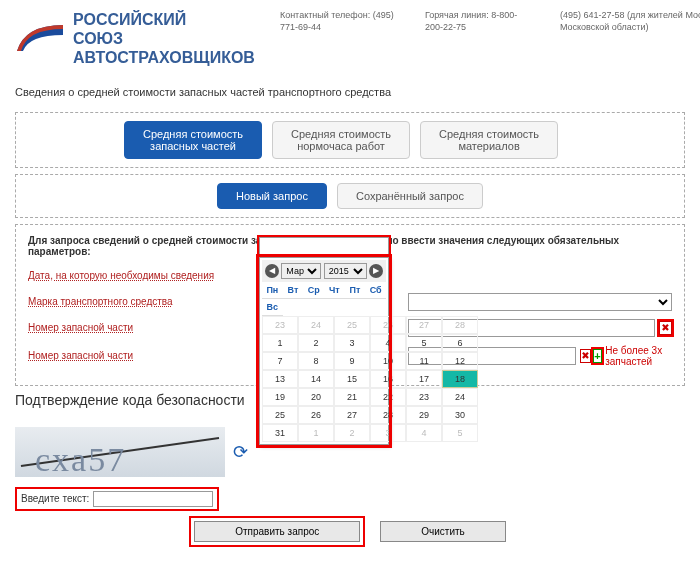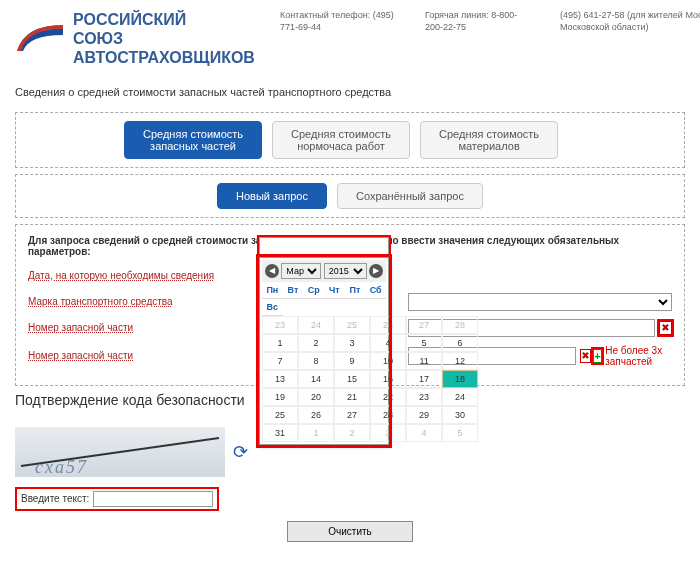--- a/index.html
+++ b/index.html
@@ -22,21 +22,21 @@
 .sel{width:100%;height:18px;border:1px solid #999;font-size:10px;background:#fff}
 .inp{width:100%;height:18px;border:1px solid #999;font-size:10px;padding:0 3px}
 .del-icon{display:inline-flex;width:14px;height:14px;border:1px solid #c00;color:#c00;align-items:center;justify-content:center;font-size:10px;margin-left:4px;cursor:pointer}
 .add-icon{display:inline-flex;width:14px;height:14px;border:1px solid #090;color:#090;align-items:center;justify-content:center;font-size:11px;margin-left:2px;cursor:pointer;font-weight:bold}
 .hint{color:#c00;font-size:10px;margin-left:3px}
 .hl{outline:2px solid #e00;outline-offset:0}
 .captcha-section{margin:6px 15px}
 .captcha-title{font-size:14px;margin-bottom:19px}
 .captcha-row{display:flex;align-items:center;gap:8px;margin-bottom:10px}
 .captcha-img{width:210px;height:50px;background:linear-gradient(180deg,#e8ecf0,#d0d8e0);position:relative;overflow:hidden}
-.captcha-txt{position:absolute;left:20px;top:30px;font-size:18px;color:#7a8aa0;font-style:italic;letter-spacing:2px;font-family:serif}
+.captcha-txt{position:absolute;left:20px;top:14px;font-size:34px;color:#7a8aa0;letter-spacing:2px;font-family:serif}
 .captcha-line{position:absolute;width:200px;height:2px;background:#333;top:24px;left:5px;transform:rotate(-8deg)}
 .refresh{color:#1a5cb0;font-size:18px;cursor:pointer}
 .captcha-in-row{display:inline-flex;align-items:center;border:2px solid #e00;padding:2px 4px}
 .captcha-lbl{font-size:10px;margin-right:4px}
 .captcha-inp{width:120px;height:16px;border:1px solid #999}
 .btn-row{display:flex;gap:20px;justify-content:center;margin:10px 0}
 .btn{border:1px solid #888;background:#e8e8e8;padding:4px 40px;font-size:10px;cursor:pointer}
 .cal{position:absolute;left:243px;top:32px;width:130px;background:#fff;border:1px solid #999;box-shadow:2px 2px 4px rgba(0,0,0,.2);z-index:10;font-size:9px}
 .date-inp-wrap{position:absolute;left:243px;top:12px;width:130px}
 .date-inp{width:100%;height:18px;border:1px solid #999}
@@ -197,14 +197,15 @@
     </div>
     <span class="refresh">⟳</span>
   </div>
   <div class="captcha-in-row">
     <span class="captcha-lbl">Введите текст:</span>
     <input class="captcha-inp" style="">
   </div>
 </div>
 
 <div class="btn-row">
+  <button class="btn hl" style="outline-offset:3px">Отправить запрос</button>
   <button class="btn">Очистить</button>
 </div>
 
 </body></html>

